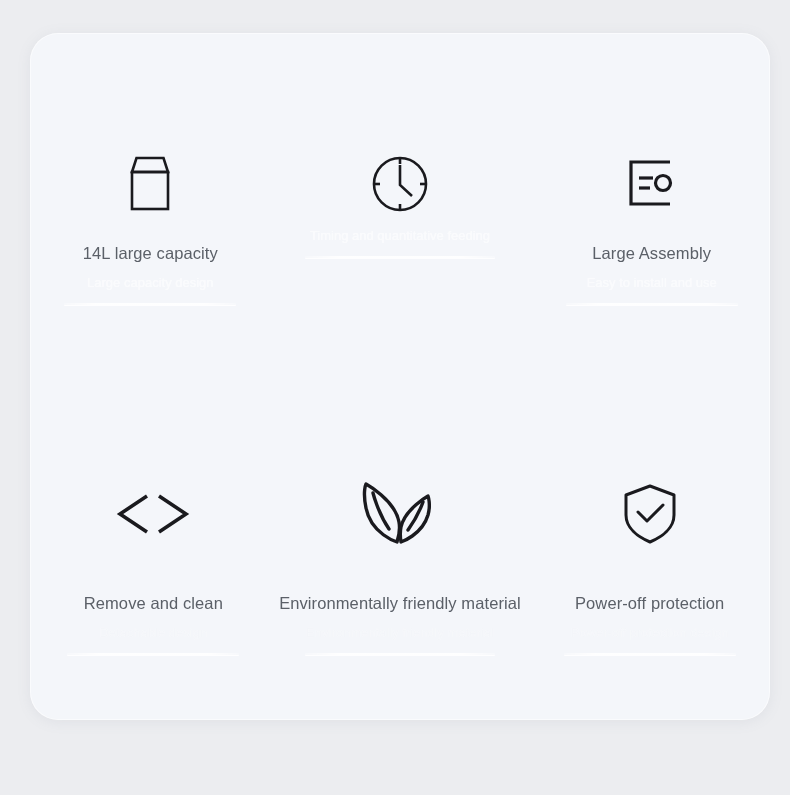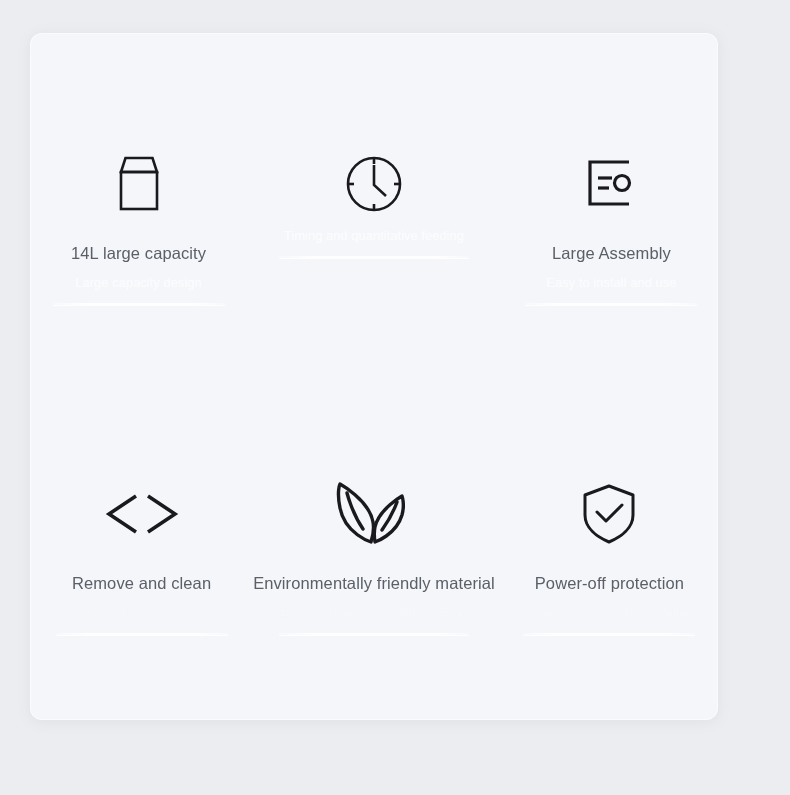--- a/index.html
+++ b/index.html
@@ -13,24 +13,24 @@
     background: #ecedf0;
     font-family: "Liberation Sans", sans-serif;
     overflow: hidden;
     position: relative;
   }
 
   #feature-card {
     position: absolute;
     left: 30px;
     top: 33px;
-    width: 688px;
+    width: 740px;
     height: 687px;
     background: #f4f6fa;
-    border-radius: 12px;
+    border-radius: 28px;
     box-shadow: 0 2px 14px rgba(120, 128, 145, 0.10),
                 0 0 0 1px rgba(255,255,255,0.55) inset;
   }
 
   .feature-grid {
     position: absolute;
     left: 0;
     top: 0;
     width: 100%;
     height: 100%;
@@ -59,21 +59,21 @@
 
   .feature-label {
     color: #5b6068;
     font-size: 16.5px;
     line-height: 20px;
     letter-spacing: 0.1px;
     text-align: center;
     white-space: nowrap;
   }
   .row1 .feature-label { margin-top: 27px; }
-  .row2 .feature-label { margin-top: 24px; }
+  .row2 .feature-label { margin-top: 44px; }
 
   
   .feature-subtext {
     margin-top: 11px;
     font-size: 13px;
     line-height: 17px;
     text-align: center;
     color: #fafbfd;
     white-space: nowrap;
     text-shadow: 0 0 1px rgba(255,255,255,0.9);

